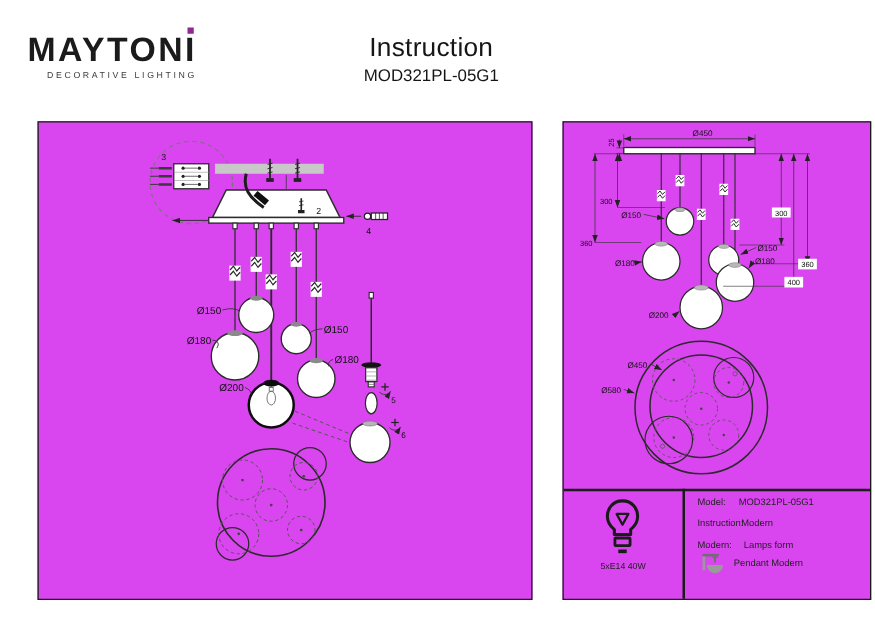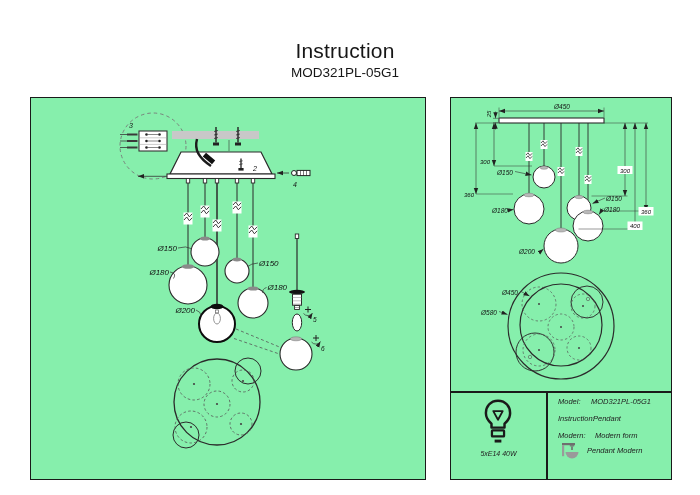--- a/index.html
+++ b/index.html
@@ -3,37 +3,41 @@
 <meta charset="utf-8">
 <style>
   * { margin:0; padding:0; box-sizing:border-box; }
   body { width:700px; height:495px; background:#fff; font-family:"Liberation Sans", sans-serif; }
   .page { position:relative; width:700px; height:495px; background:#fff; overflow:hidden; }
   .abs { position:absolute; }
   .logo { position:absolute; left:22px; top:27px; }
   .logo-text { position:relative; display:inline-block; font-weight:bold; font-size:27px; letter-spacing:2px; color:#1b1b1b; line-height:1; }
   .logo-dot { position:absolute; width:5px; height:5px; right:3px; top:-5px; }
   .logo-tagline { font-size:7px; letter-spacing:2.1px; color:#3c3c3c; text-align:right; margin-top:3px; }
-  .titleblock { position:absolute; left:230px; top:27px; width:230px; text-align:center; color:#161616;margin-top:12px; }
+  .titleblock { position:absolute; left:230px; top:27px; width:230px; text-align:center; color:#161616; }
   .doc-title { font-size:21px; letter-spacing:0.2px; }
   .doc-model { font-size:13.5px; margin-top:2px; }
-  .panel { position:absolute; top:97px; height:383px; border:1.5px solid #1a1a1a; background:#86efac;font-style:italic; }
+  .panel { position:absolute; top:97px; height:383px; border:1.5px solid #1a1a1a; background:#d946ef; }
   .panel-left { left:30px; width:396px; }
-  .panel-right { left:450px; width:222px; }
+  .panel-right { left:450px; width:247px; }
   .t-hline { position:absolute; left:0; right:0; top:293px; height:1.5px; background:#1a1a1a; }
   .t-vline { position:absolute; left:95px; top:293px; bottom:0; width:1.5px; background:#1a1a1a; }
   .spec-text { position:absolute; font-size:7.5px; color:#222; white-space:nowrap; }
   .lamp-spec { position:absolute; left:0; width:95px; top:352px; text-align:center; font-size:7px; color:#222; }
   svg text { font-family:"Liberation Sans", sans-serif; }
 </style>
 </head>
 <body>
 
 <div class="page">
 
+  <div class="logo">
+    <div class="logo-text"><span>MAYTONI</span><span class="logo-dot" style="background:#93268F;"></span></div>
+    <div class="logo-tagline">DECORATIVE LIGHTING</div>
+  </div>
   <div class="titleblock">
     <div class="doc-title">Instruction</div>
     <div class="doc-model">MOD321PL-05G1</div>
   </div>
 
   <div class="panel panel-left">
     <svg class="abs" style="left:0;top:0" width="393" height="380" viewBox="0 0 393 380">
       <defs>
         <marker id="mA" markerUnits="userSpaceOnUse" markerWidth="7" markerHeight="6" refX="6" refY="3" orient="auto-start-reverse">
             <path d="M6,3 L0,0.8 L0,5.2 Z" fill="#222"></path>
@@ -323,23 +327,23 @@
       <path d="M15,1.5 C8,1.5 4.2,7 4.2,12.5 C4.2,17 6.8,20 9.2,22 L9.2,25.5 L20.8,25.5 L20.8,22 C23.2,20 25.8,17 25.8,12.5 C25.8,7 22,1.5 15,1.5 Z" fill="none" stroke="#1a1a1a" stroke-width="2.2" stroke-linejoin="round"></path>
       <path d="M15,18.5 L10.8,10.8 L19.2,10.8 Z" fill="none" stroke="#1a1a1a" stroke-width="1.6" stroke-linejoin="round"></path>
       <rect x="9.6" y="28" width="10.8" height="5.4" rx="0.5" fill="none" stroke="#1a1a1a" stroke-width="2"></rect>
       <rect x="12" y="36.2" width="6" height="2.6" fill="#1a1a1a"></rect>
     </svg>
     <div class="lamp-spec">5xE14 40W</div>
 
     <span class="spec-text" style="left:107px;top:299px">Model:</span>
     <span class="spec-text" style="left:140px;top:299px">MOD321PL-05G1</span>
     <span class="spec-text" style="left:107px;top:316px">Instruction:</span>
-    <span class="spec-text" style="left:142px;top:316px">Pendant</span>
+    <span class="spec-text" style="left:142px;top:316px">Modern</span>
     <span class="spec-text" style="left:107px;top:333px">Modern:</span>
-    <span class="spec-text" style="left:144px;top:333px">Modern form</span>
+    <span class="spec-text" style="left:144px;top:333px">Lamps form</span>
     <svg class="abs" style="left:110px;top:345px" width="22" height="18" viewBox="0 0 22 18">
       <rect x="1" y="0" width="13" height="2.2" fill="#6e6e6e"></rect>
       <rect x="1" y="2.2" width="2.2" height="11" fill="#9a9a9a"></rect>
       <rect x="8.8" y="2.2" width="4.4" height="1.2" fill="#6e6e6e"></rect>
       <rect x="10.2" y="3.4" width="1.6" height="3.6" fill="#6e6e6e"></rect>
       <path d="M4.5,9 A6.5,6.5 0 0 0 17.5,9 L4.5,9 Z" fill="#9a9a9a"></path>
     </svg>
     <span class="spec-text" style="left:136px;top:348px">Pendant Modern</span>
   </div>
 

